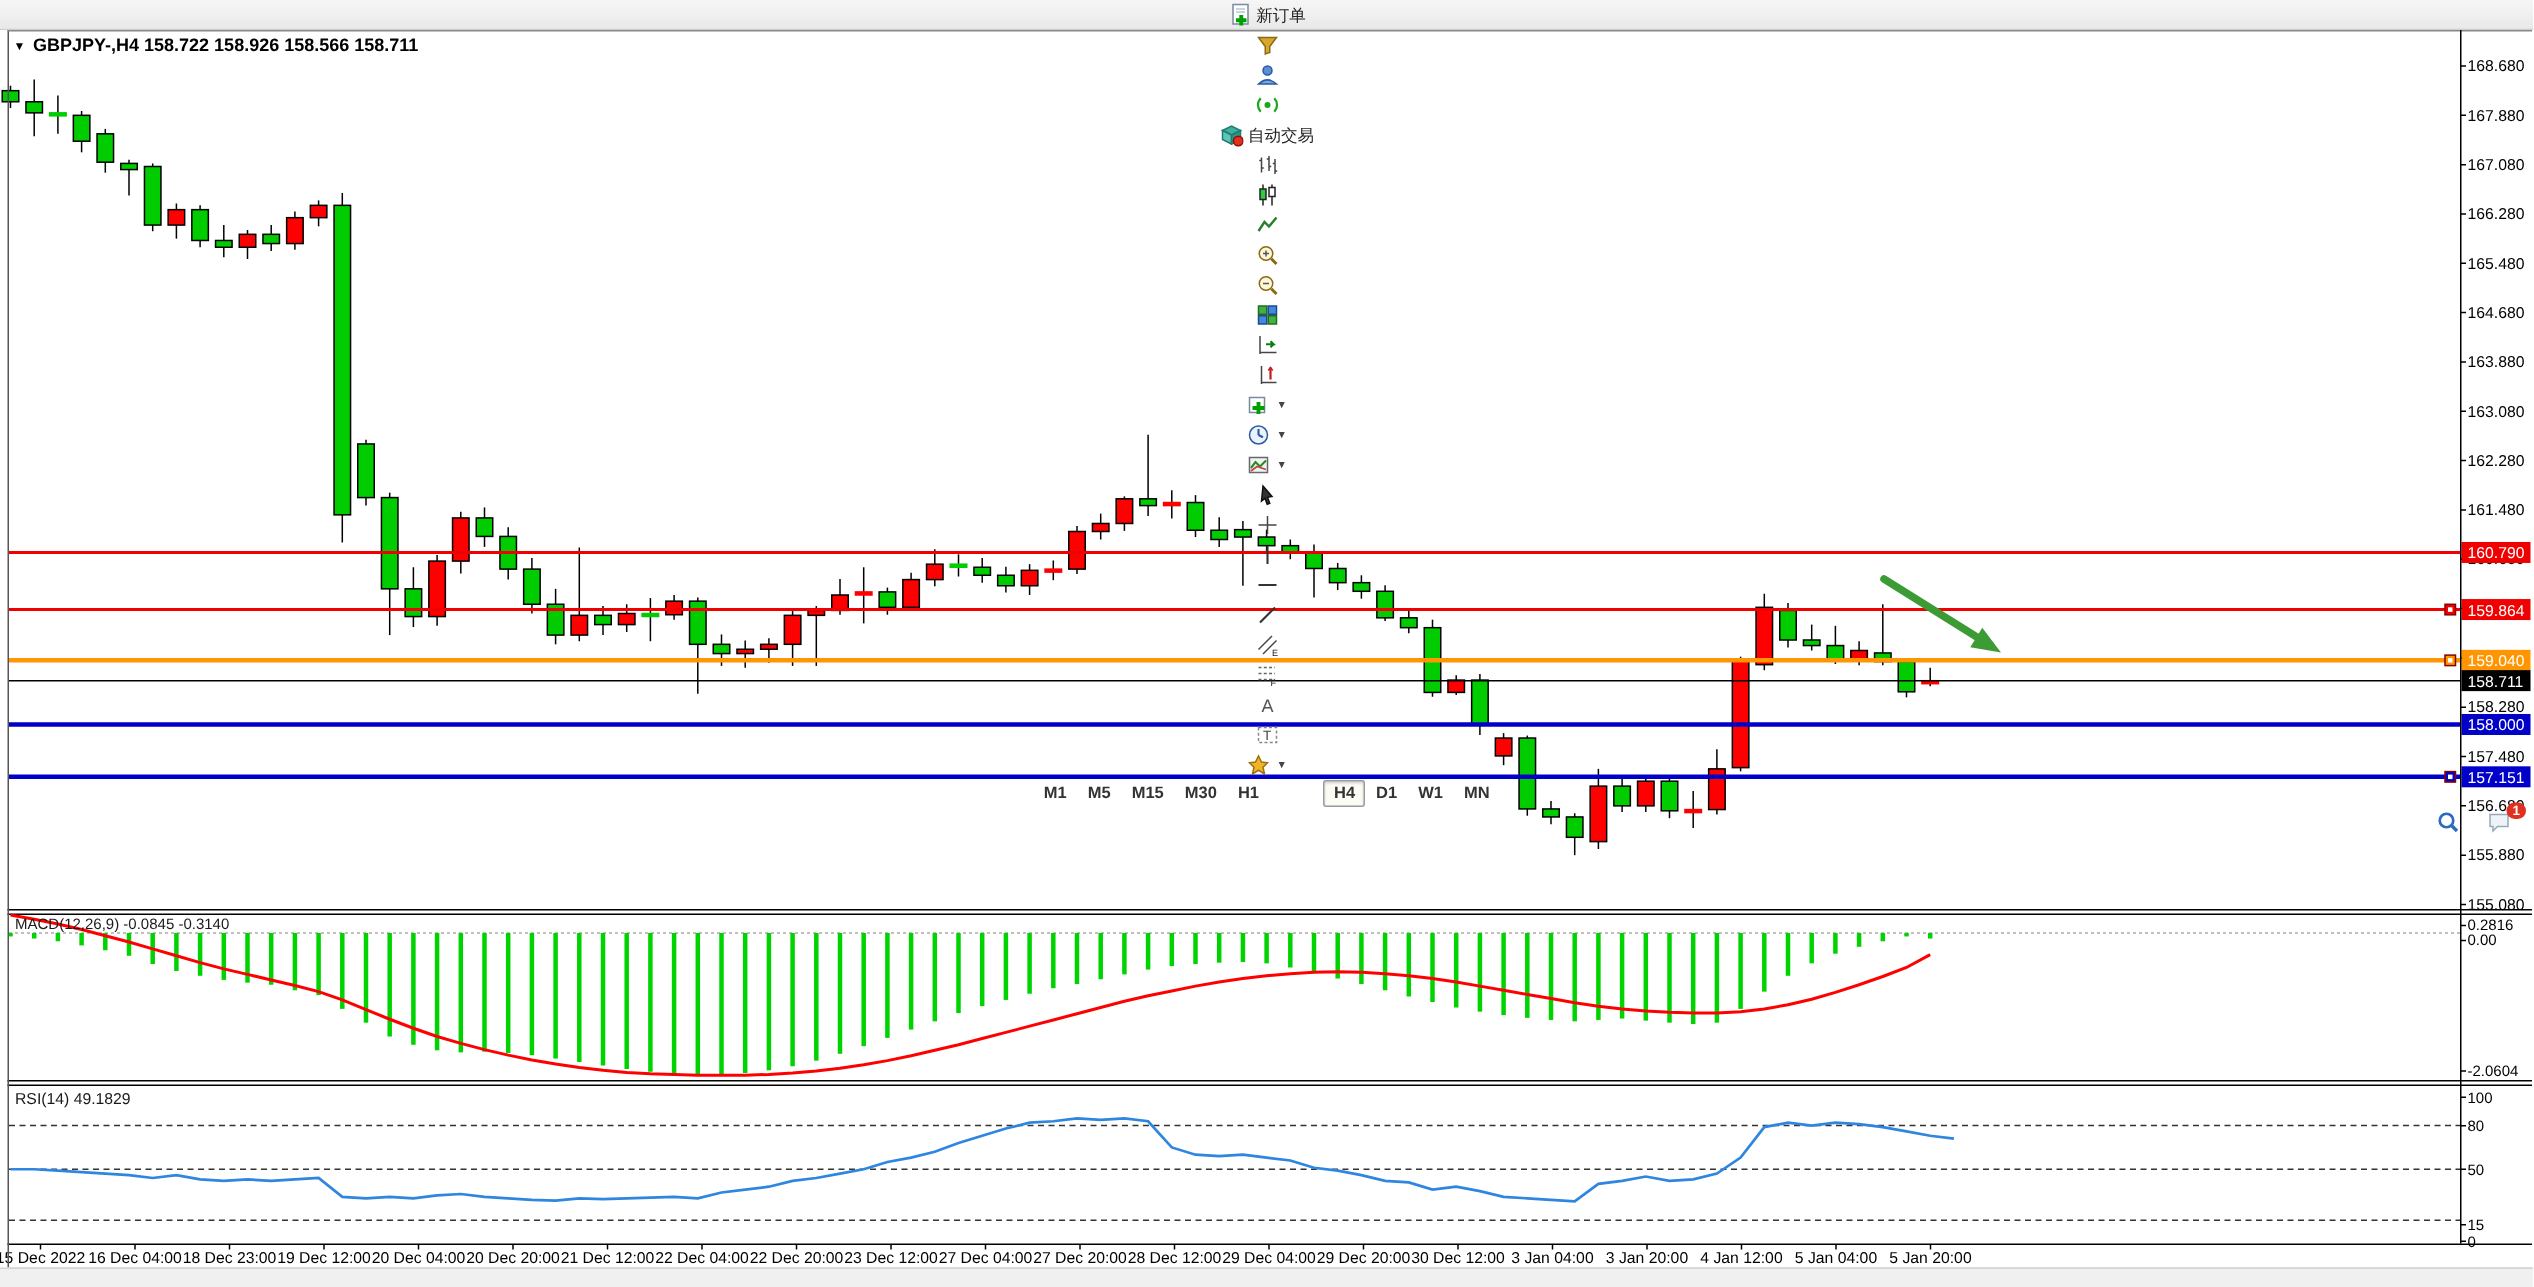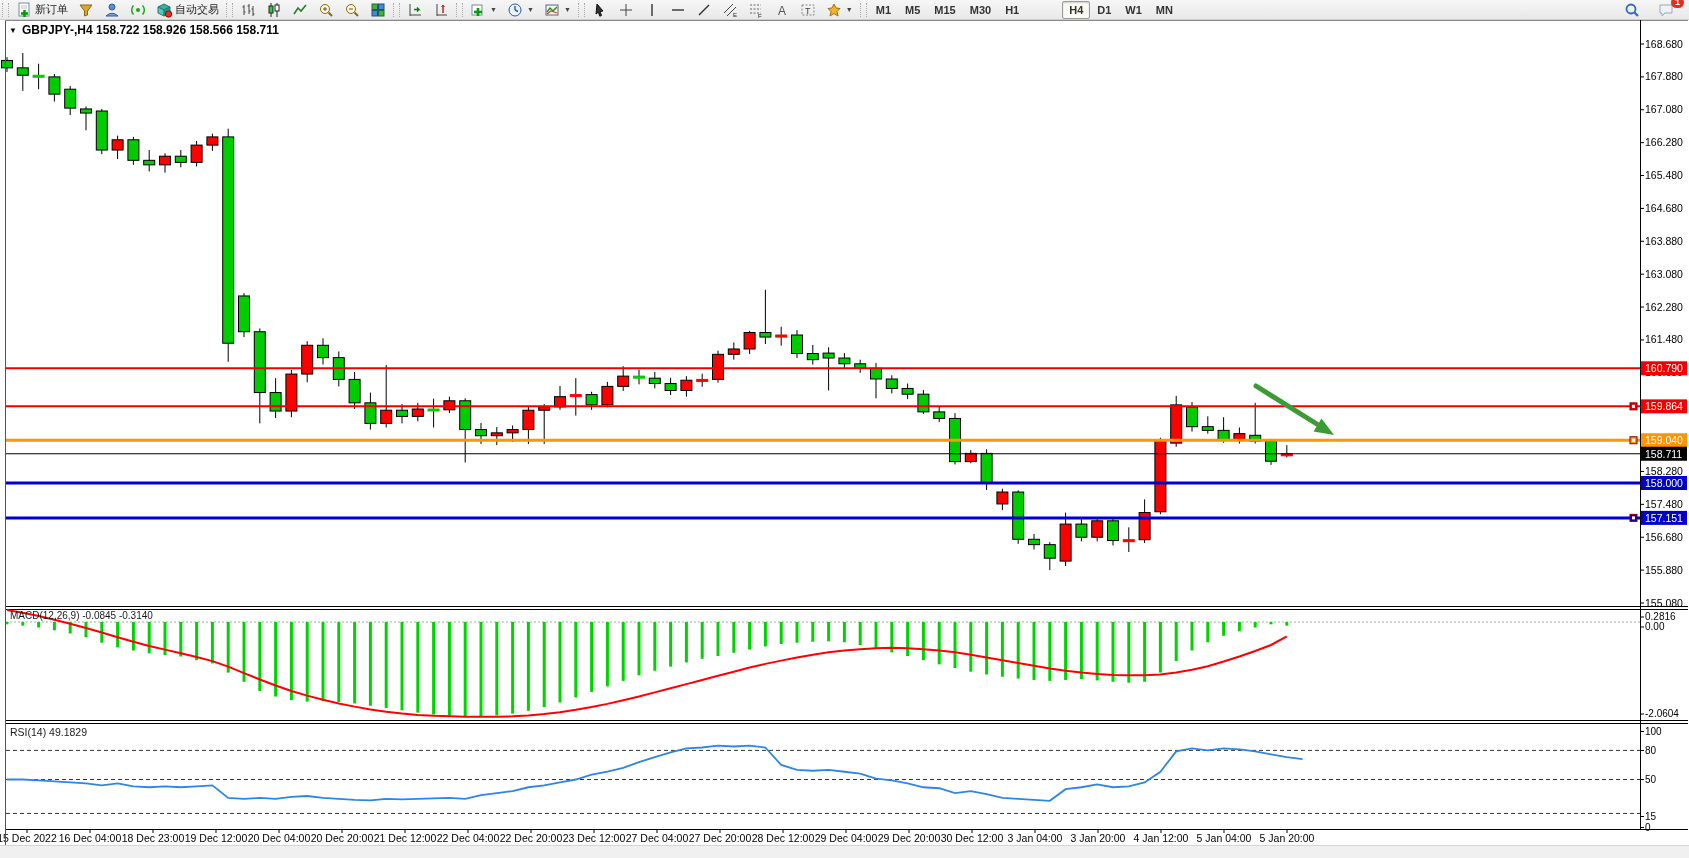--- a/index.html
+++ b/index.html
@@ -1,19 +1,19 @@
 <!DOCTYPE html>
 <html><head>
 <meta charset="utf-8">
 <style>
   html,body{margin:0;padding:0;background:#fff;font-family:"Liberation Sans",sans-serif;}
   #stage{position:relative;width:1689px;height:858px;overflow:hidden;background:#fff;}
   
   #toolbar{position:absolute;top:0;left:0;width:1689px;height:19px;background:linear-gradient(#f6f6f6,#e9e9e9);
-    border-bottom:1px solid #cfcfcf;display:flex;align-items:center;font-size:11px;color:#222;z-index:5;}
+    border-bottom:1px solid #cfcfcf;display:flex;align-items:center;font-size:11px;color:#222;z-index:5;flex-direction:column;}
   .tbtn{display:flex;align-items:center;gap:3px;padding:1px 4px;height:16px;border:1px solid transparent;border-radius:2px;cursor:default;}
   .grip{width:5px;height:14px;margin:0 2px;border-left:1px dotted #aaa;border-right:1px dotted #aaa;}
   .tbi{width:16px;height:16px;display:inline-block;}
   .tbi svg{width:16px;height:16px;display:block;}
   .dd{font-size:7px;color:#444;margin-left:1px;}
   .tf{padding:1px 6px;height:14px;line-height:14px;border:1px solid transparent;border-radius:2px;color:#333;font-size:11px;}
   .tf.active{background:#fcfcf4;border:1px solid #9a9a9a;box-shadow:inset 0 1px 2px #ccc;margin-left:36px;}
   #tb-right{margin-left:auto;display:flex;align-items:center;margin-right:10px;gap:8px;}
   .badgewrap{position:relative;}
   .badge{position:absolute;top:-4px;right:-6px;background:#e03020;color:#fff;border-radius:7px;font-size:9px;

